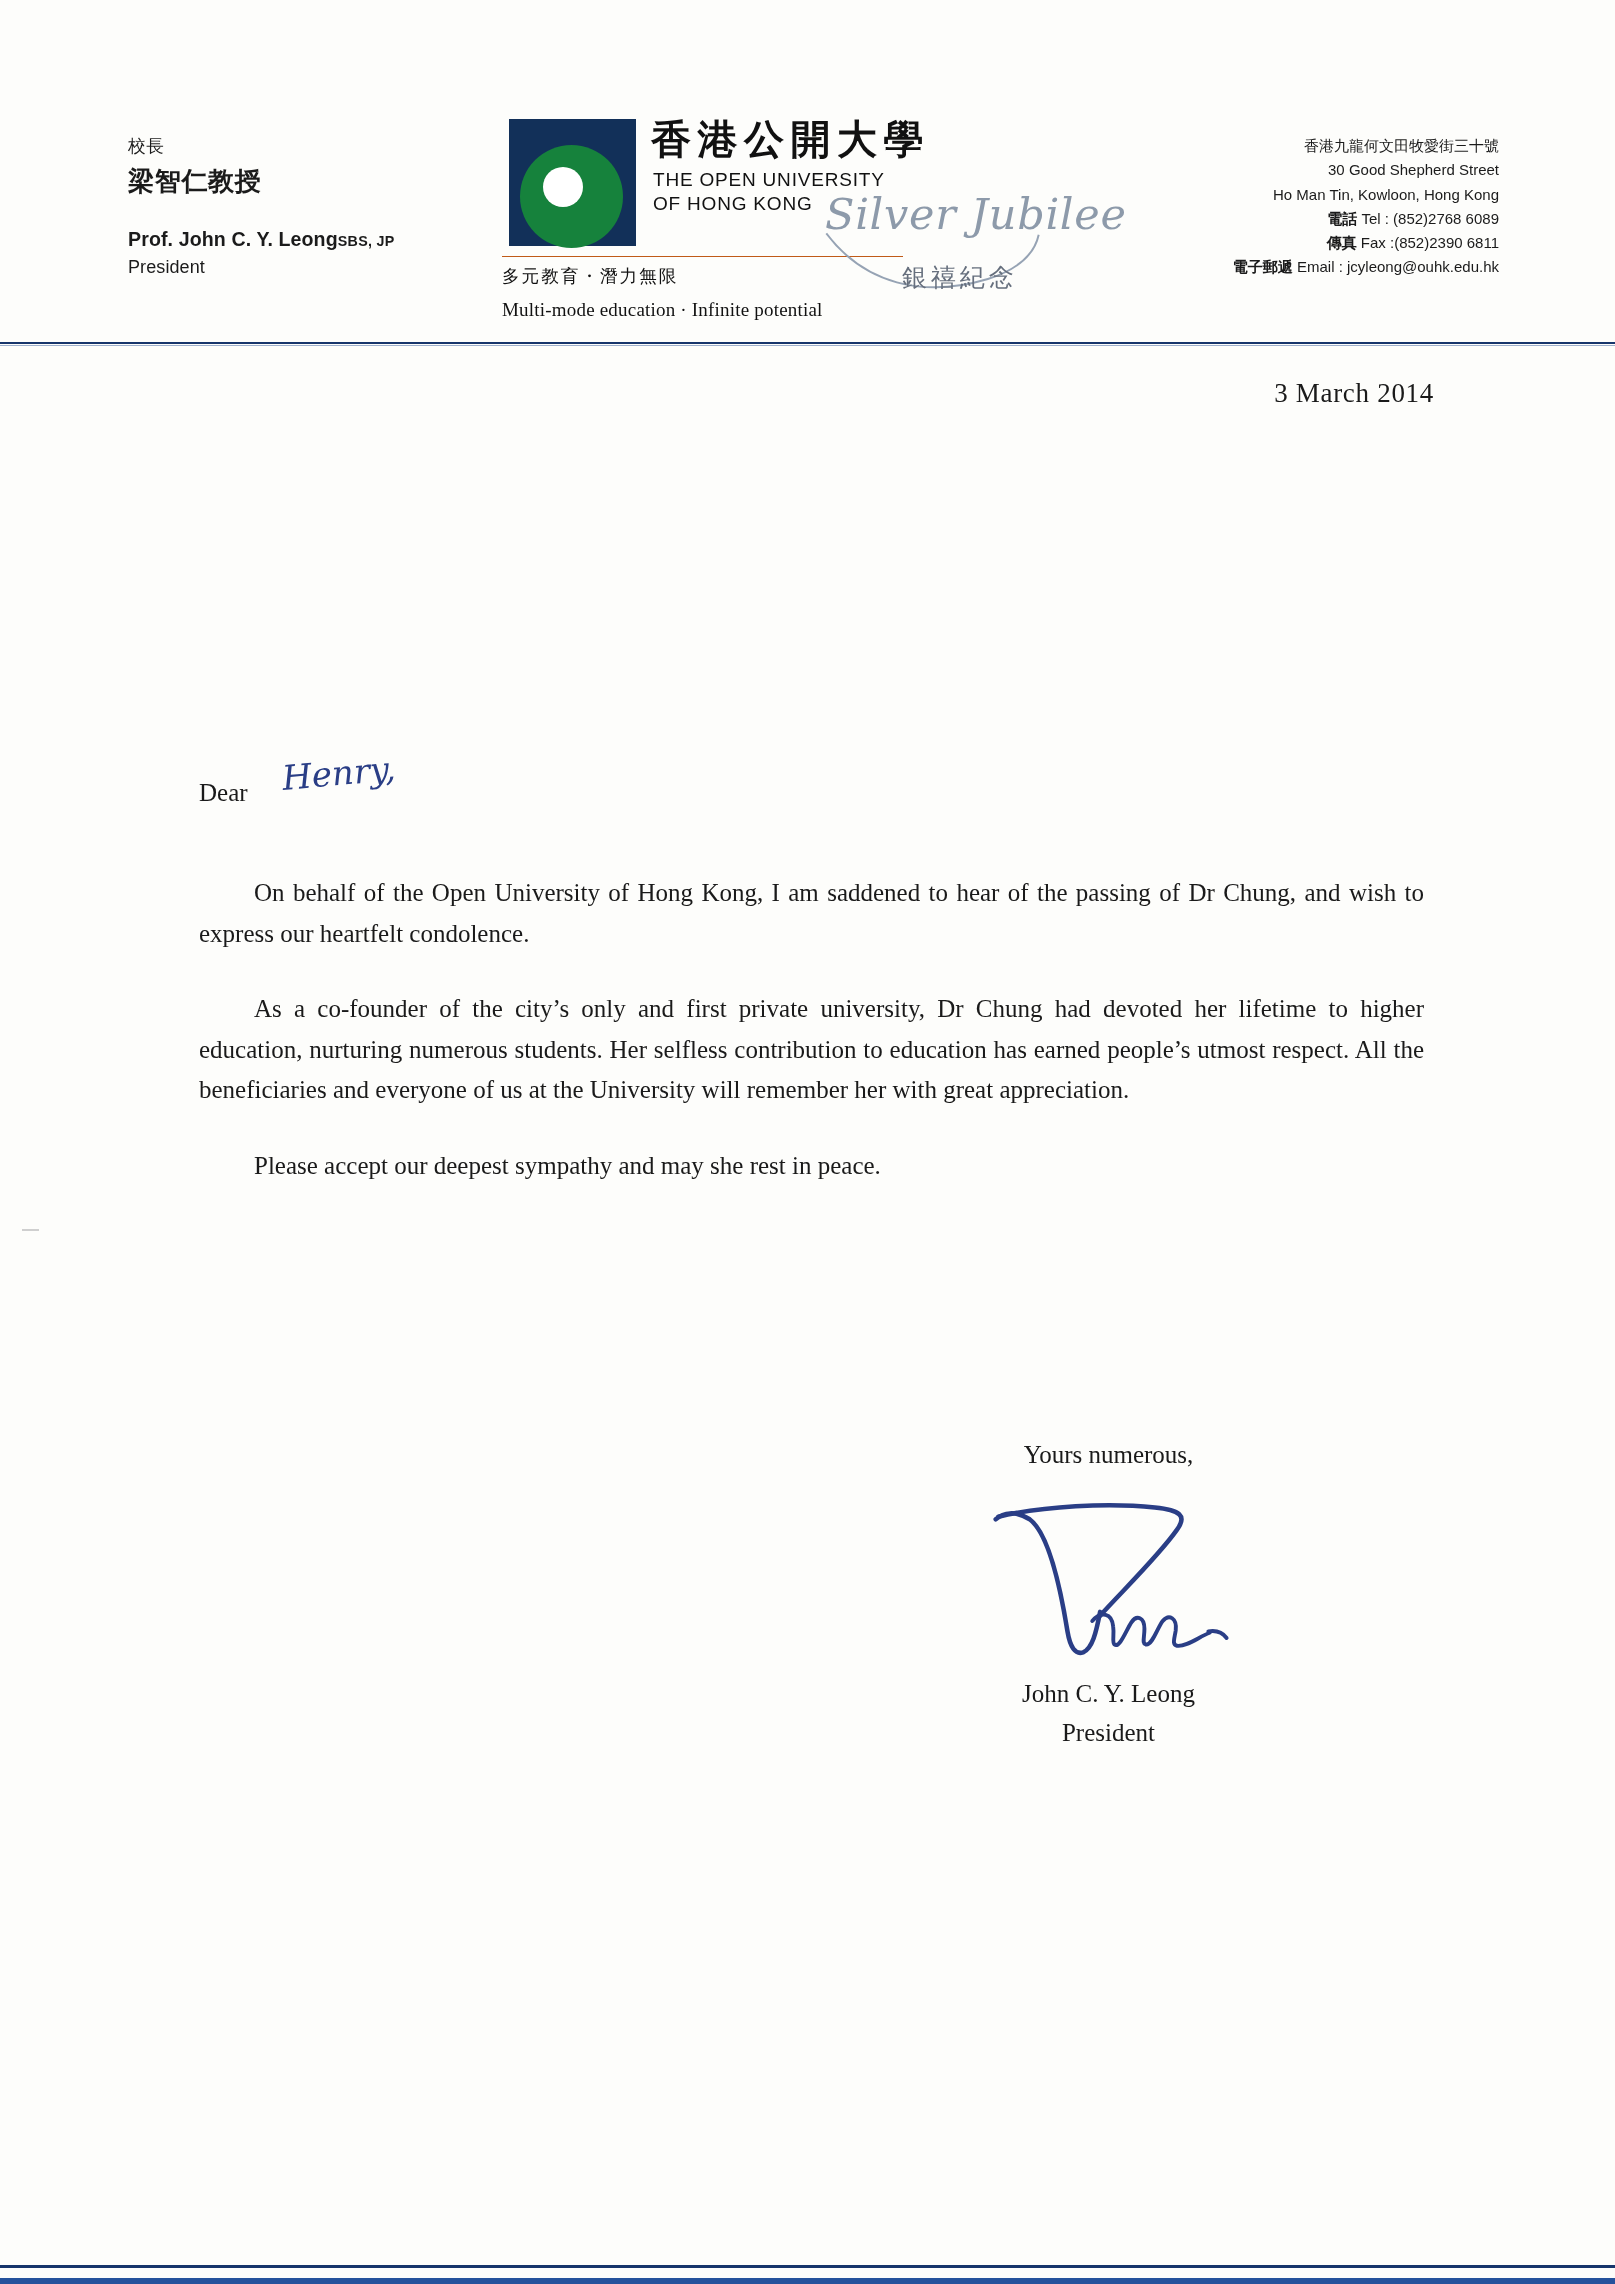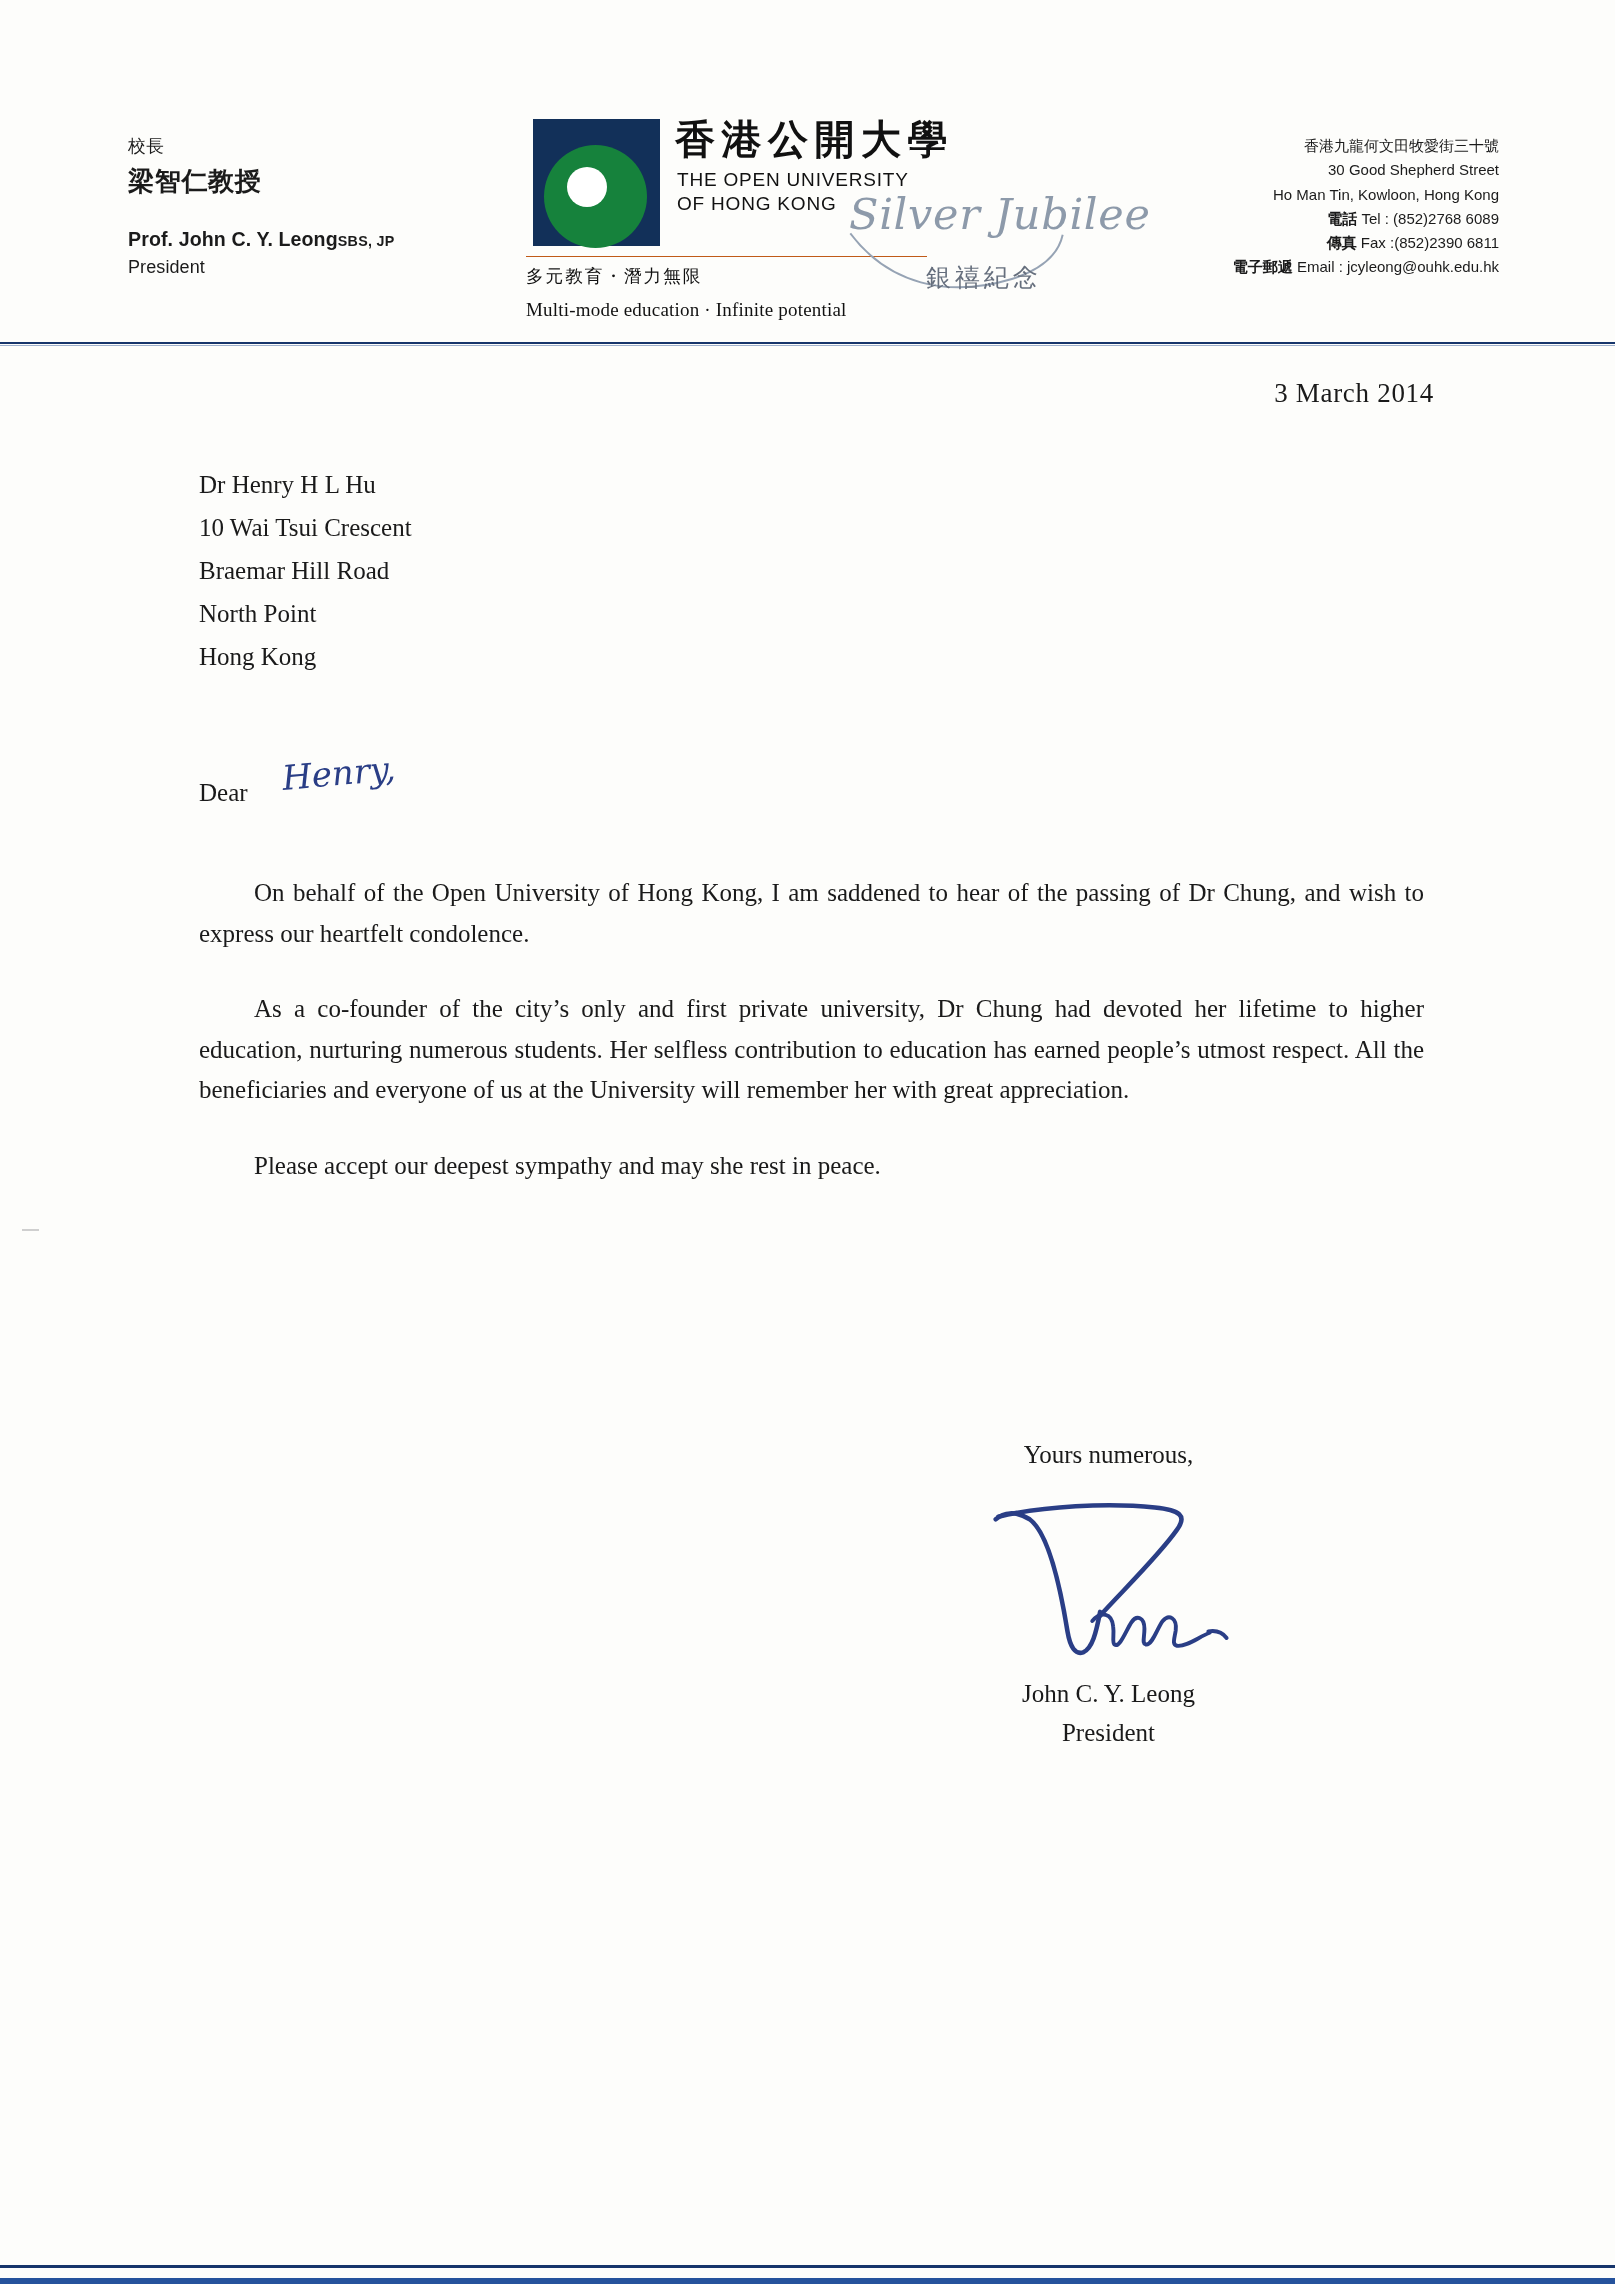--- a/index.html
+++ b/index.html
@@ -84,21 +84,21 @@
   }
   .lh-left .en-role {
     margin-top: 5.9px;
     font-size: 18px;
     letter-spacing: 0.1px;
   }
 
   
   .lh-logo {
     position: absolute;
-    left: 526px;
+    left: 502px;
     top: 111px;
     width: 587px;
     height: 222px;
   }
   .logo-mark {
     position: absolute;
     left: 6.5px;
     top: 7.8px;
     width: 127px;
     height: 127px;
@@ -389,27 +389,20 @@
         <span>: jcyleong@ouhk.edu.hk</span>
       </div>
     </div>
 
     <div class="lh-rule"></div>
     <div class="lh-rule2"></div>
   </div>
 
   <div class="date">3  March  2014</div>
 
-  <div class="addressee">
-    <div>Dr Henry H L Hu</div>
-    <div>10 Wai Tsui Crescent</div>
-    <div>Braemar Hill Road</div>
-    <div>North Point</div>
-    <div>Hong Kong</div>
-  </div>
 
   <div class="salutation">Dear</div>
   <div class="salut-hand">Henry,</div>
 
   <div class="body-text">
     <p>On behalf of the Open University of Hong Kong, I am saddened to hear of the passing of Dr Chung, and wish to express our heartfelt condolence.</p>
     <p>As a co-founder of the city’s only and first private university, Dr Chung had devoted her lifetime to higher education, nurturing numerous students. Her selfless contribution to education has earned people’s utmost respect. All the beneficiaries and everyone of us at the University will remember her with great appreciation.</p>
     <p>Please accept our deepest sympathy and may she rest in peace.</p>
   </div>
 

